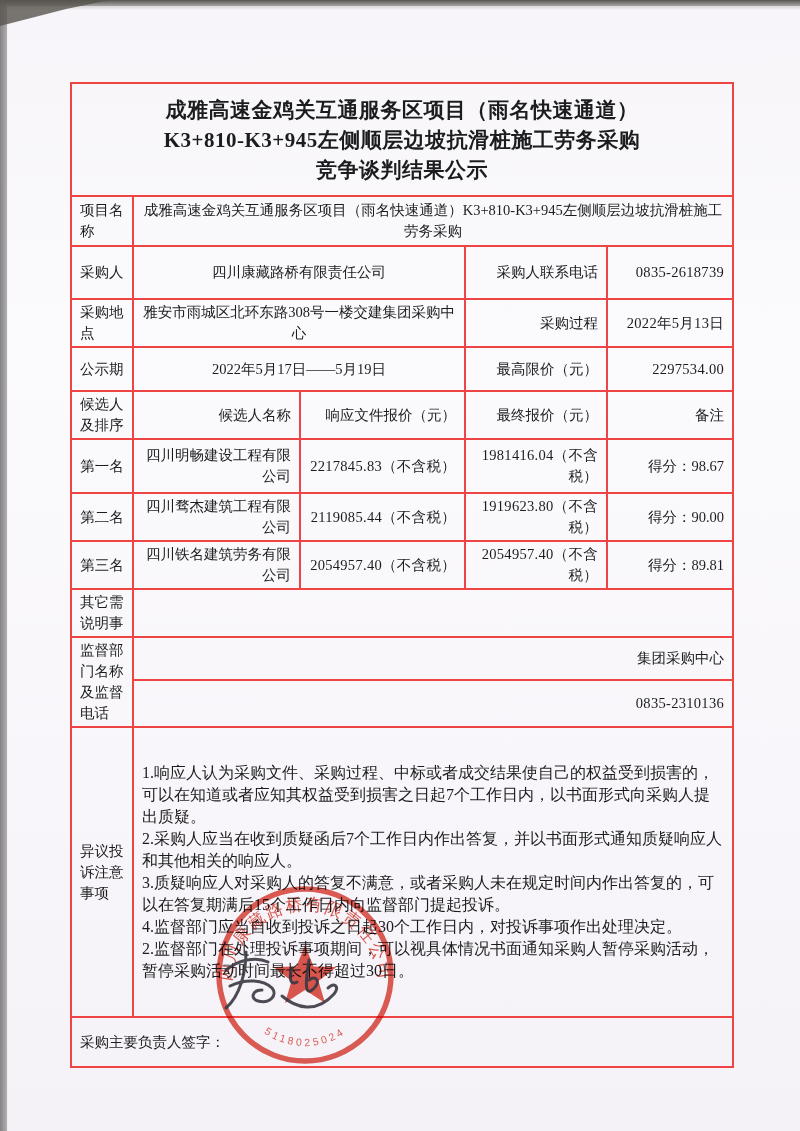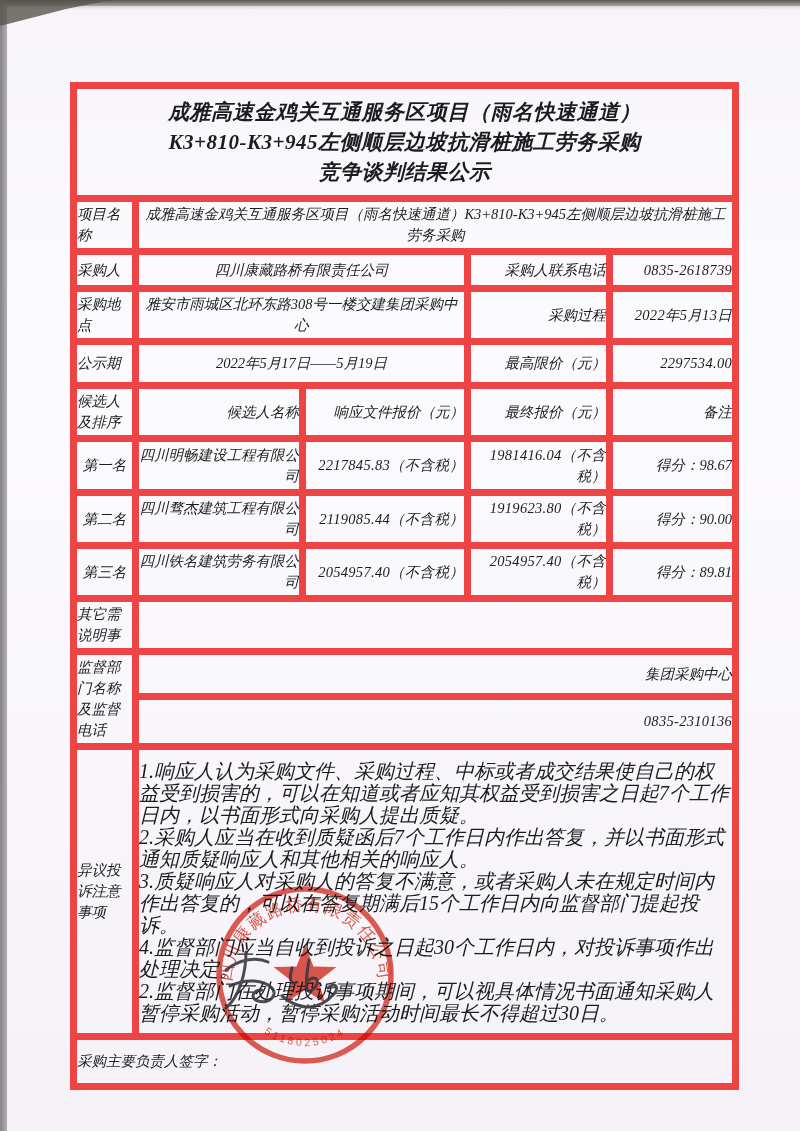--- a/index.html
+++ b/index.html
@@ -26,38 +26,37 @@
   .scan-left-edge{
     position:absolute;left:0;top:0;width:8px;height:1131px;
     background:linear-gradient(90deg,rgba(90,88,84,.55),rgba(0,0,0,0));
   }
   table.doc{
     position:absolute;left:70px;top:82px;
     border-collapse:collapse;table-layout:fixed;
     width:662px;
   }
   table.doc td{
-    border:7px solid #ef4444;
-    padding:2px 0;
+    border:2px solid #ef4444;
+    padding:2px 8px;
     font-size:14.5px;
     line-height:1.45;
     vertical-align:middle;
     word-break:break-all;
     overflow:hidden;
-    font-style:italic;
   }
   td.title-cell{text-align:center;padding:14px 6px 10px;}
   .title-line{font-weight:bold;font-size:21px;line-height:30px;letter-spacing:.5px;}
   td.lab{text-align:left;padding-left:5px;}
   td.rank{text-align:center;}
   td.ctr{text-align:right;}
   td.lft{text-align:center;padding-left:7px;}
   td.num{text-align:right;letter-spacing:.3px;}
   .notice-cell{padding:6px 6px;}
-  .notice-item{font-size:20px;line-height:22px;}
+  .notice-item{font-size:16px;line-height:22px;}
   td.sign-cell{padding-left:7px;font-size:15.5px;}
   .stamp{position:absolute;left:213px;top:883px;mix-blend-mode:multiply;opacity:.92;}
   .signature{position:absolute;left:212px;top:938px;}
 </style>
 </head>
 <body>
 
 <div class="paper"></div>
 <div class="scan-top-edge"></div>
 <div class="scan-corner"></div>
@@ -79,21 +78,21 @@
       <div class="title-line">K3+810-K3+945左侧顺层边坡抗滑桩施工劳务采购</div>
       <div class="title-line">竞争谈判结果公示</div>
     </td>
   </tr>
 
   <tr style="height:50px">
     <td class="lab">项目名称</td>
     <td colspan="4" class="lft">成雅高速金鸡关互通服务区项目（雨名快速通道）K3+810-K3+945左侧顺层边坡抗滑桩施工劳务采购</td>
   </tr>
 
-  <tr style="height:37px">
+  <tr style="height:53px">
     <td class="lab">采购人</td>
     <td colspan="2" class="lft">四川康藏路桥有限责任公司</td>
     <td class="ctr">采购人联系电话</td>
     <td class="num">0835-2618739</td>
   </tr>
 
   <tr style="height:44px">
     <td class="lab">采购地点</td>
     <td colspan="2" class="lft">雅安市雨城区北环东路308号一楼交建集团采购中心</td>
     <td class="ctr">采购过程</td>

